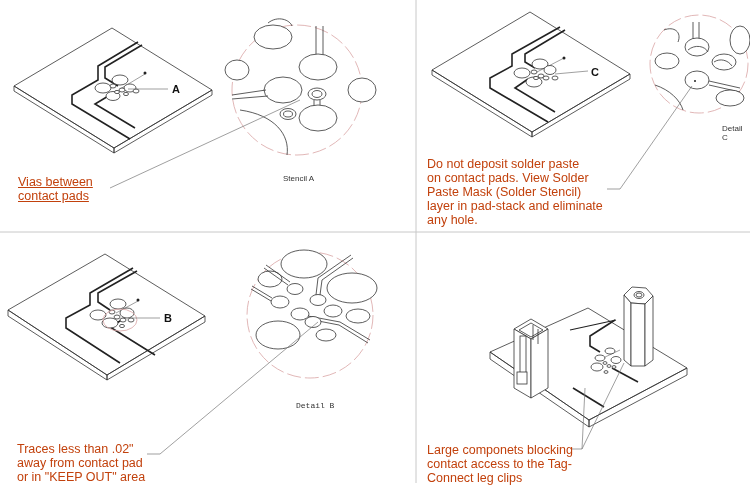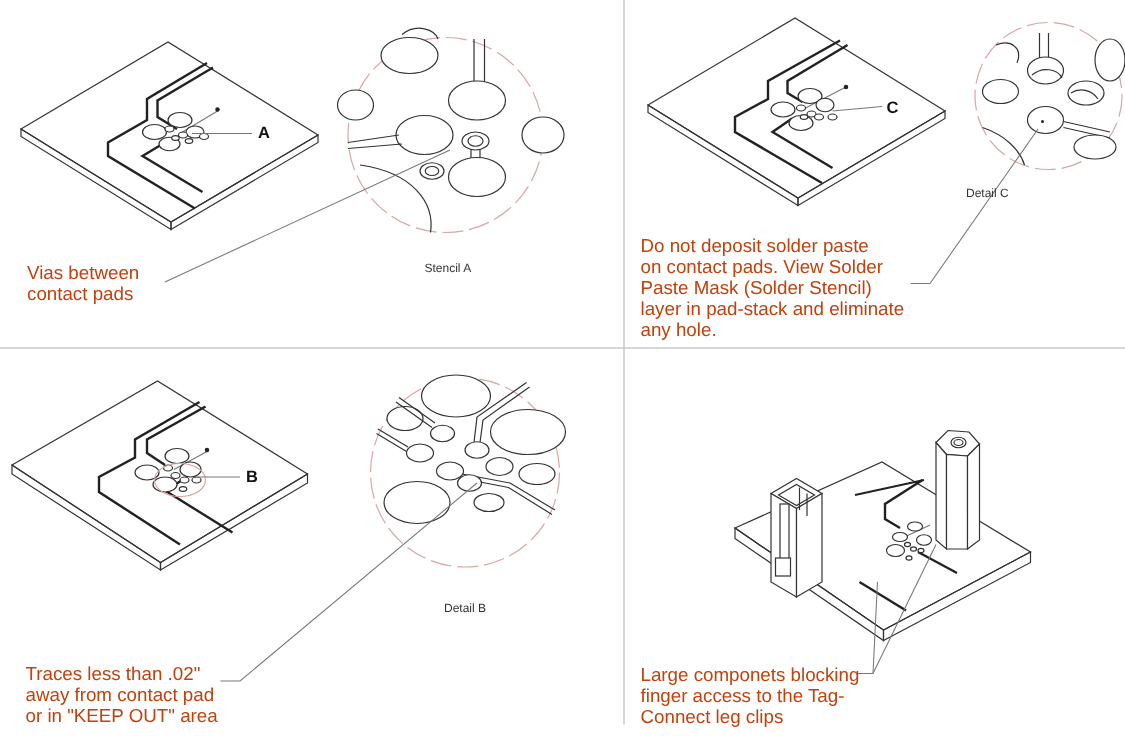--- a/index.html
+++ b/index.html
@@ -188,32 +188,32 @@
     <polygon class="pad" points="645,304 645,366 653,360 653,296"></polygon>
     <ellipse class="pad" cx="639" cy="295" rx="5" ry="3.5"></ellipse>
     <ellipse class="pad" cx="639" cy="295" rx="3" ry="2"></ellipse>
   </g>
   <polyline class="thin" points="571,449 582,449 585,388"></polyline>
   <polyline class="thin" points="582,449 624,363"></polyline>
 </svg>
 
 <div class="callout" style="left:172px;top:83px;">A</div>
 <div class="detail-label" style="left:283px;top:174px;">Stencil A</div>
-<div class="note" style="left:18px;top:175px;">Vias between
+<div class="note" style="left:18px;top:175px;text-decoration:underline;">Vias between
 contact pads</div>
 
 <div class="callout" style="left:591px;top:66px;">C</div>
-<div class="detail-label" style="left:644px;top:124px;">Detail C</div>
+<div class="detail-label" style="left:722px;top:124px;">Detail C</div>
 <div class="note" style="left:427px;top:157px;">Do not deposit solder paste
 on contact pads. View Solder
 Paste Mask (Solder Stencil)
 layer in pad-stack and eliminate
 any hole.</div>
 
 <div class="callout" style="left:164px;top:312px;">B</div>
-<div class="detail-label" style="left:296px;top:401px;">Detail B</div>
+<div class="detail-label" style="left:296px;top:401px;font-family:Liberation Mono, monospace;">Detail B</div>
 <div class="note" style="left:17px;top:442px;">Traces less than .02"
 away from contact pad
 or in "KEEP OUT" area</div>
 
 <div class="note" style="left:427px;top:443px;">Large componets blocking
-finger access to the Tag-
+contact access to the Tag-
 Connect leg clips</div>
 
 </body></html>

